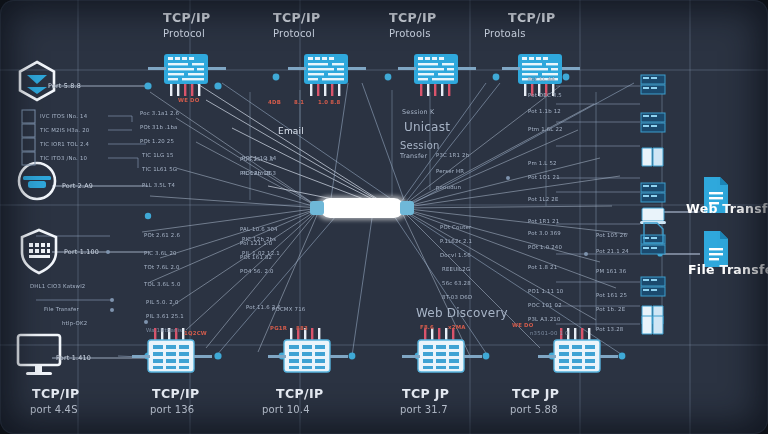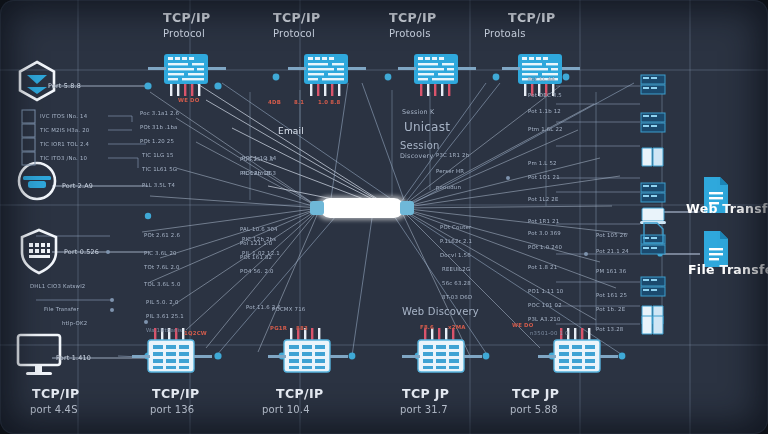--- a/index.html
+++ b/index.html
@@ -484,21 +484,21 @@
   </svg>
 
   <svg class="icon" style="left:14px;top:332px" width="52" height="52">
     <rect x="4" y="3" width="42" height="30" rx="2.5" fill="none" stroke="#f2f6fb" stroke-width="2.6"></rect>
     <rect x="21" y="33" width="7" height="7" fill="#f2f6fb"></rect>
     <rect x="12" y="40" width="26" height="3" rx="1.5" fill="#f2f6fb"></rect>
   </svg>
 
   <div class="mlabel w" style="left:48px;top:82px">Port 5.8.8</div>
   <div class="mlabel w" style="left:62px;top:182px">Port 2.A9</div>
-  <div class="mlabel w" style="left:64px;top:248px">Port 0.526</div>
+  <div class="mlabel w" style="left:64px;top:248px">Port 1.100</div>
   <div class="mlabel w" style="left:56px;top:354px">Port 1.410</div>
 
   <svg class="layer" style="pointer-events:none">
     <g fill="none" stroke="#7e93ad" stroke-width="1">
       <rect x="22" y="110" width="13" height="13"></rect>
       <rect x="22" y="124" width="13" height="13"></rect>
       <rect x="22" y="138" width="13" height="13"></rect>
       <rect x="22" y="152" width="13" height="13"></rect>
     </g>
   </svg>
@@ -572,22 +572,22 @@
   <div class="mlabel" style="left:242px;top:250px">PIL 1.02 12.1</div>
   <div class="mlabel" style="left:436px;top:152px">P3C 1R1 2b</div>
   <div class="mlabel" style="left:436px;top:168px">Perser HR</div>
   <div class="mlabel" style="left:436px;top:184px">pooudun</div>
   <div class="mlabel" style="left:272px;top:306px">POCMX 716</div>
 
   <div class="mlabel w" style="left:278px;top:126px;font-size:9px;color:#e6edf7">Email</div>
   <div class="mlabel" style="left:402px;top:108px;font-size:6.4px">Session K</div>
   <div class="mlabel" style="left:404px;top:120px;font-size:12px">Unicast</div>
   <div class="mlabel" style="left:400px;top:140px;font-size:10px">Session</div>
-  <div class="mlabel" style="left:400px;top:152px;font-size:6.4px">Discovery</div>
-  <div class="mlabel" style="left:402px;top:306px;font-size:10px">Web Discovery</div>
+  <div class="mlabel" style="left:400px;top:152px;font-size:6.4px">Transfer</div>
+  <div class="mlabel" style="left:416px;top:306px;font-size:12px">Web Discovery</div>
 
   <div class="mlabel red" style="left:178px;top:97px">WE DO</div>
   <div class="mlabel red" style="left:268px;top:99px">4DB</div>
   <div class="mlabel red" style="left:294px;top:99px">8.1</div>
   <div class="mlabel red" style="left:318px;top:99px">1.0 8.8</div>
   <div class="mlabel red" style="left:184px;top:330px">1Q2CW</div>
   <div class="mlabel red" style="left:270px;top:325px">PG1R</div>
   <div class="mlabel red" style="left:296px;top:325px">883</div>
   <div class="mlabel red" style="left:420px;top:324px">F8.6</div>
   <div class="mlabel red" style="left:448px;top:324px">x2MA</div>

